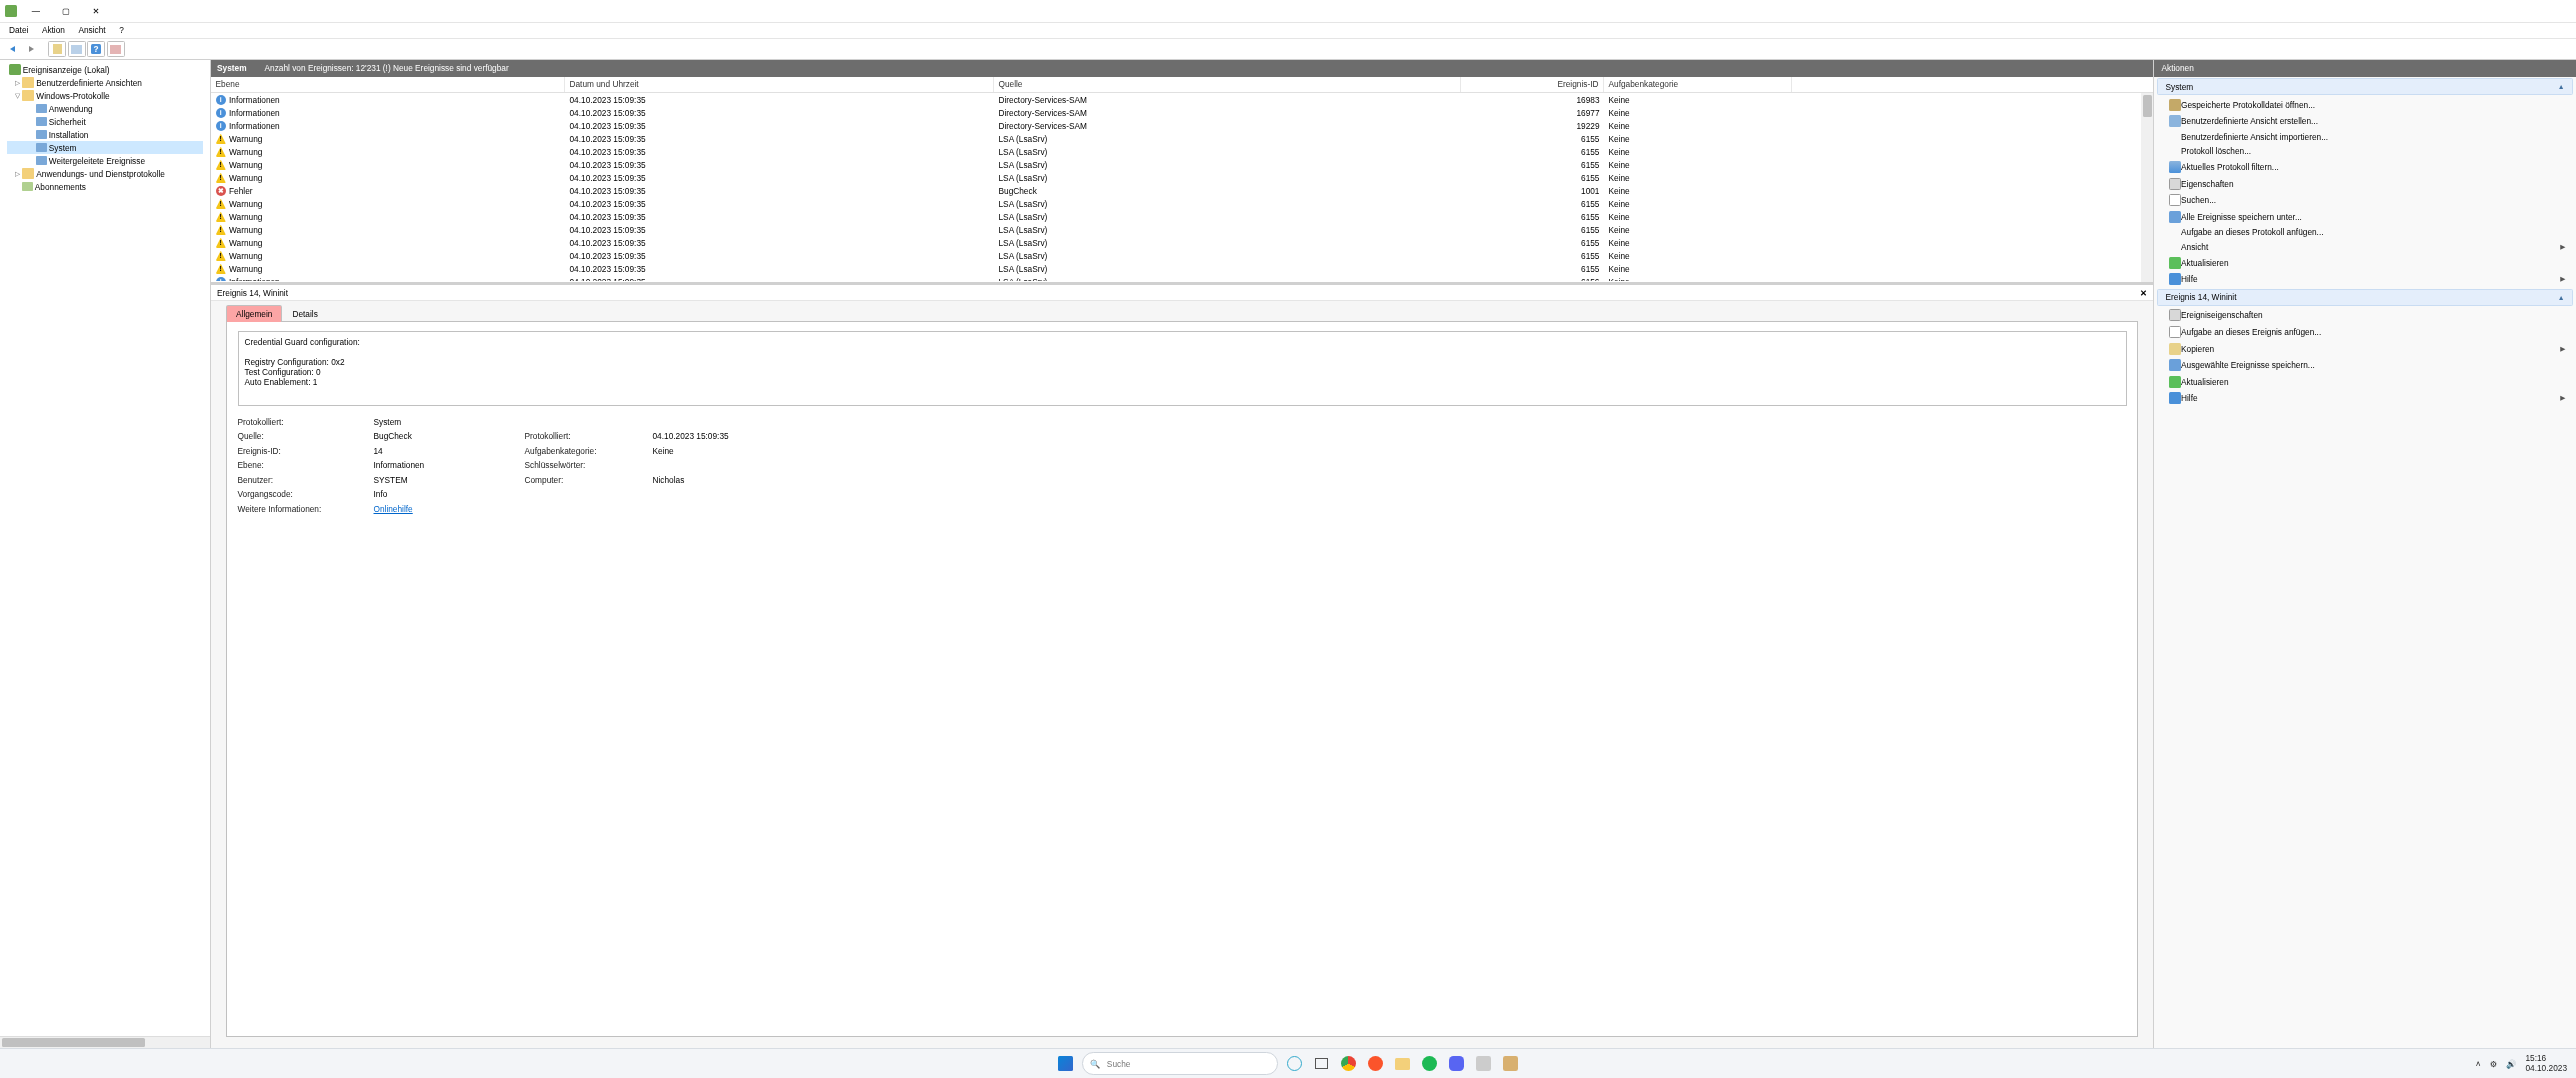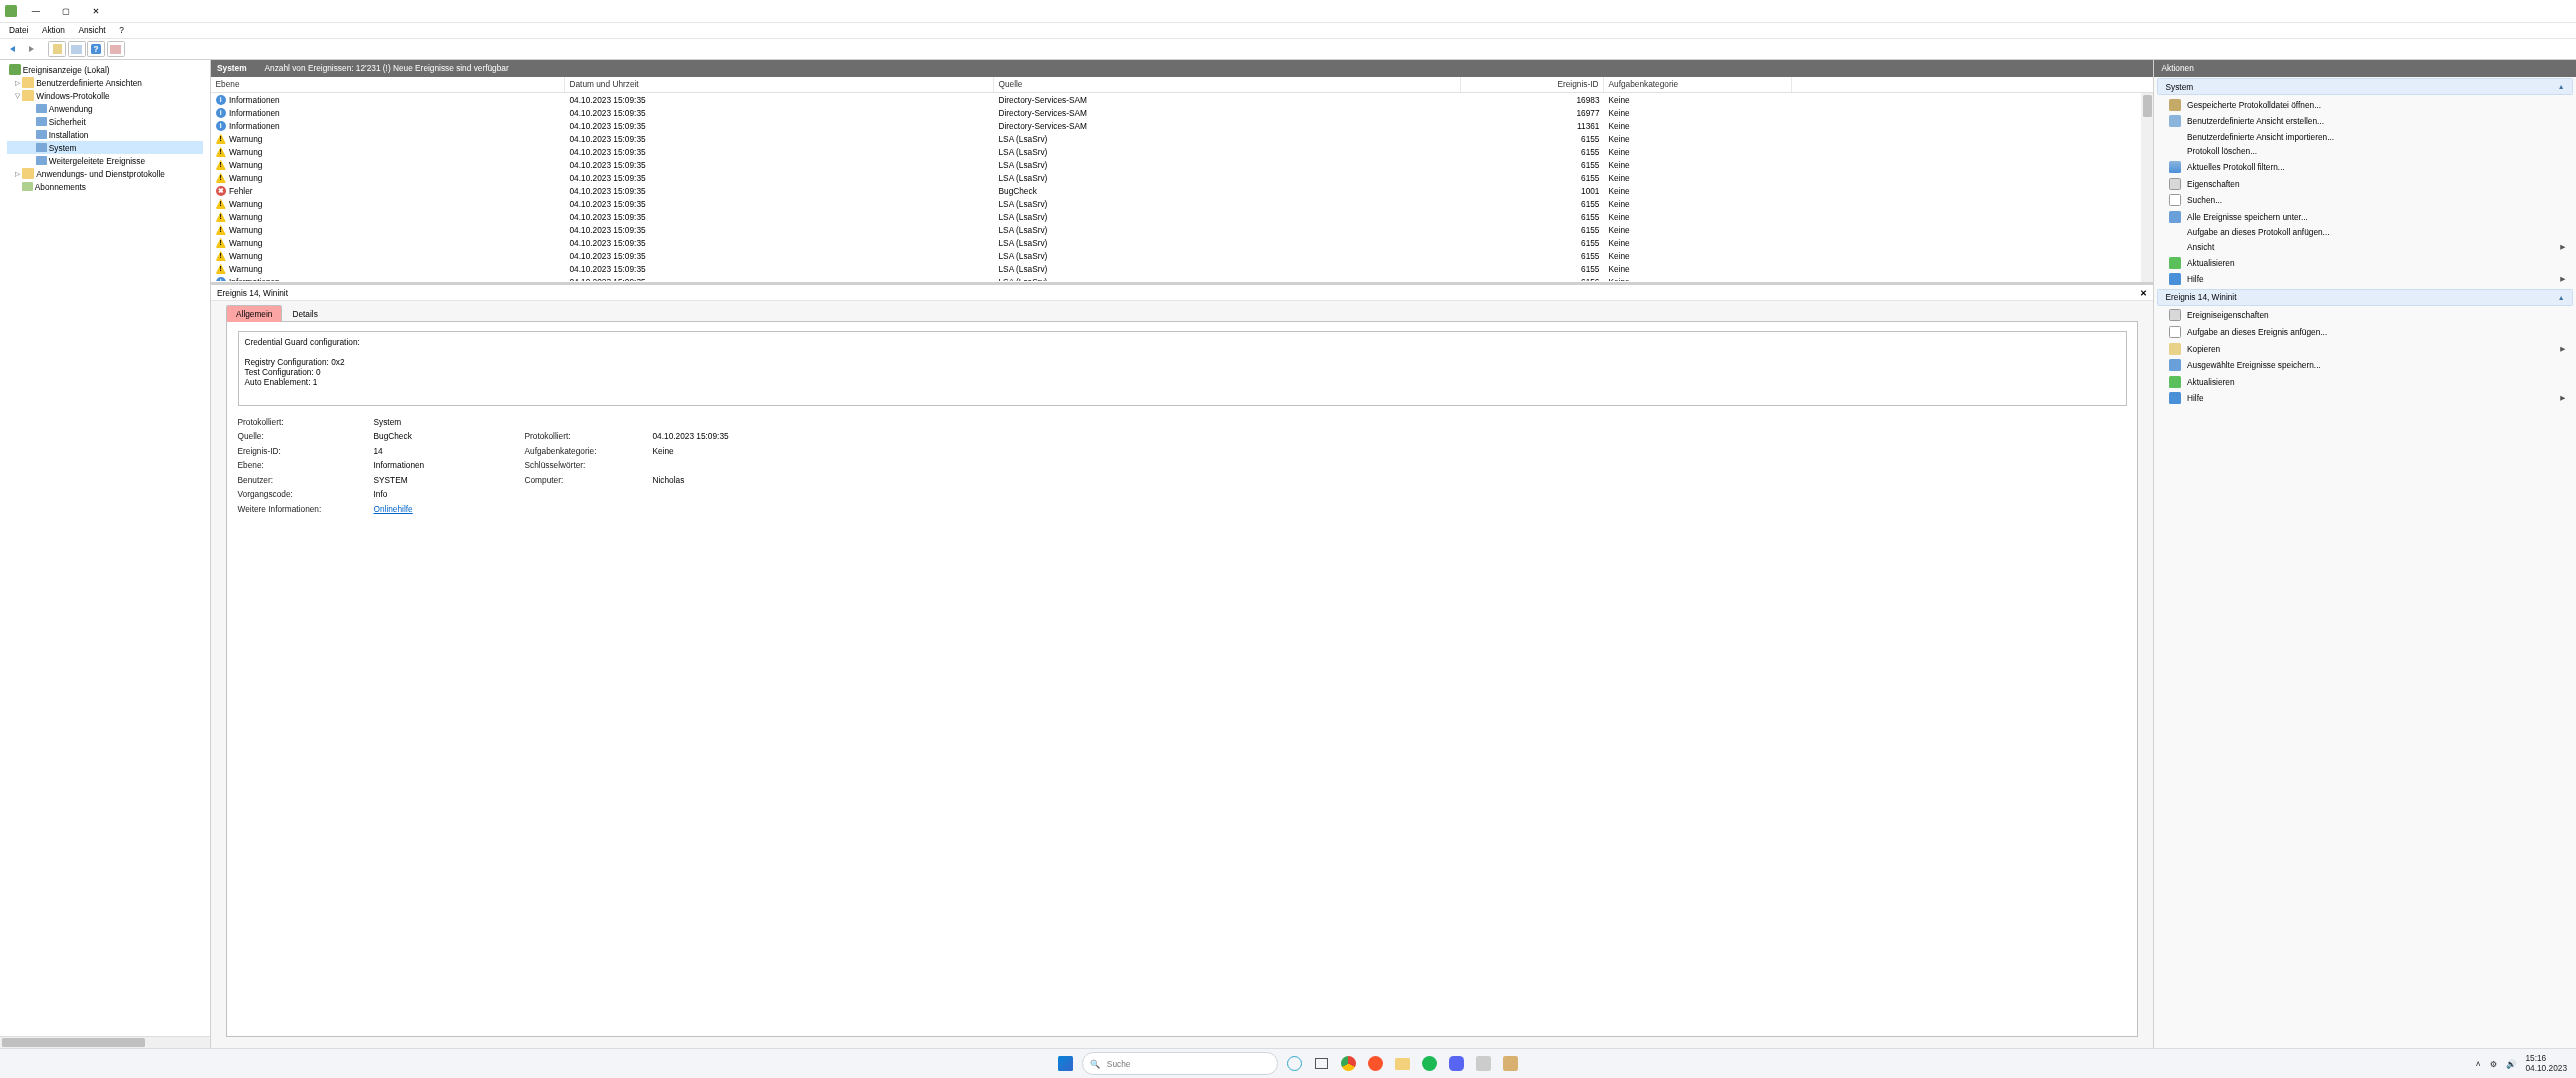--- a/index.html
+++ b/index.html
@@ -54,21 +54,21 @@
 .tab.active { background:#fca5a5; border-color:#c0c0c0; border-radius:2.3px 2.3px 0 0; z-index:2;}
 .detailpane { flex:1; margin:0 15px 10.5px; border:0.8px solid #c0c0c0; background:#fff; padding:9px 10.5px; overflow:auto;}
 .msgbox { border:0.8px solid #c0c0c0; padding:4.5px 6px; margin-bottom:10.5px; height:75px; white-space:pre-line; font-size:8.3px; overflow:auto;}
 .props { display:grid; grid-template-columns:136px 151px 128px 166px; row-gap:4.5px; align-items:center;}
 .props .lab { color:#222;}
 .props a { color:#0066cc;}
 .actions { width:422px; background:#f9f9f9; display:flex; flex-direction:column;text-align:right;}
 .actions-hdr { height:16.6px; background:#6d6d6d; color:#fff; display:flex; align-items:center; padding:0 7.5px;}
 .actgrp-title { background:#e4eefb; border:0.8px solid #c9dcf2; border-radius:1.5px; padding:2.3px 7.5px; margin:1.5px 3px; font-weight:400; display:flex; align-items:center; justify-content:space-between;}
 .actgrp-title .caret { color:#4070a0; font-size:6.8px;}
-.actitem { display:flex; align-items:center; gap:6px; padding:2.3px 7.5px 2.3px 12px; margin:0 3px;}
+.actitem { display:flex; align-items:center; padding:2.3px 7.5px 2.3px 12px; margin:0 3px;}
 .aico { width:12px; height:12px; display:inline-block; border-radius:1.5px;}
 .aico.open  { background:#c4a968;}
 .aico.view  { background:#8bb4dd;}
 .aico.filter{ background:linear-gradient(#8bb4dd,#4a90d9);}
 .aico.prop  { background:#d8d8d8; border:0.8px solid #999;}
 .aico.find  { background:#fff; border:0.8px solid #999;}
 .aico.save  { background:#6aa0da;}
 .aico.refresh{background:#5bbf5b;}
 .aico.help  { background:#4a90d9;}
 .aico.copy  { background:#e8d28a;}
@@ -209,21 +209,21 @@
             <div class="col-id" style="text-align:right">16977</div>
             <div class="col-cat">Keine</div>
           </div>
           <div class="grow">
             <div class="col-lvl lvlcell">
               <span class="evico info">i</span>
               <span>Informationen</span>
             </div>
             <div class="col-dt">04.10.2023 15:09:35</div>
             <div class="col-src">Directory-Services-SAM</div>
-            <div class="col-id" style="text-align:right">11361</div>
+            <div class="col-id" style="text-align:right">19229</div>
             <div class="col-cat">Keine</div>
           </div>
           <div class="grow">
             <div class="col-lvl lvlcell">
               <span class="evico warn">!</span>
               <span>Warnung</span>
             </div>
             <div class="col-dt">04.10.2023 15:09:35</div>
             <div class="col-src">LSA (LsaSrv)</div>
             <div class="col-id" style="text-align:right">6155</div>

